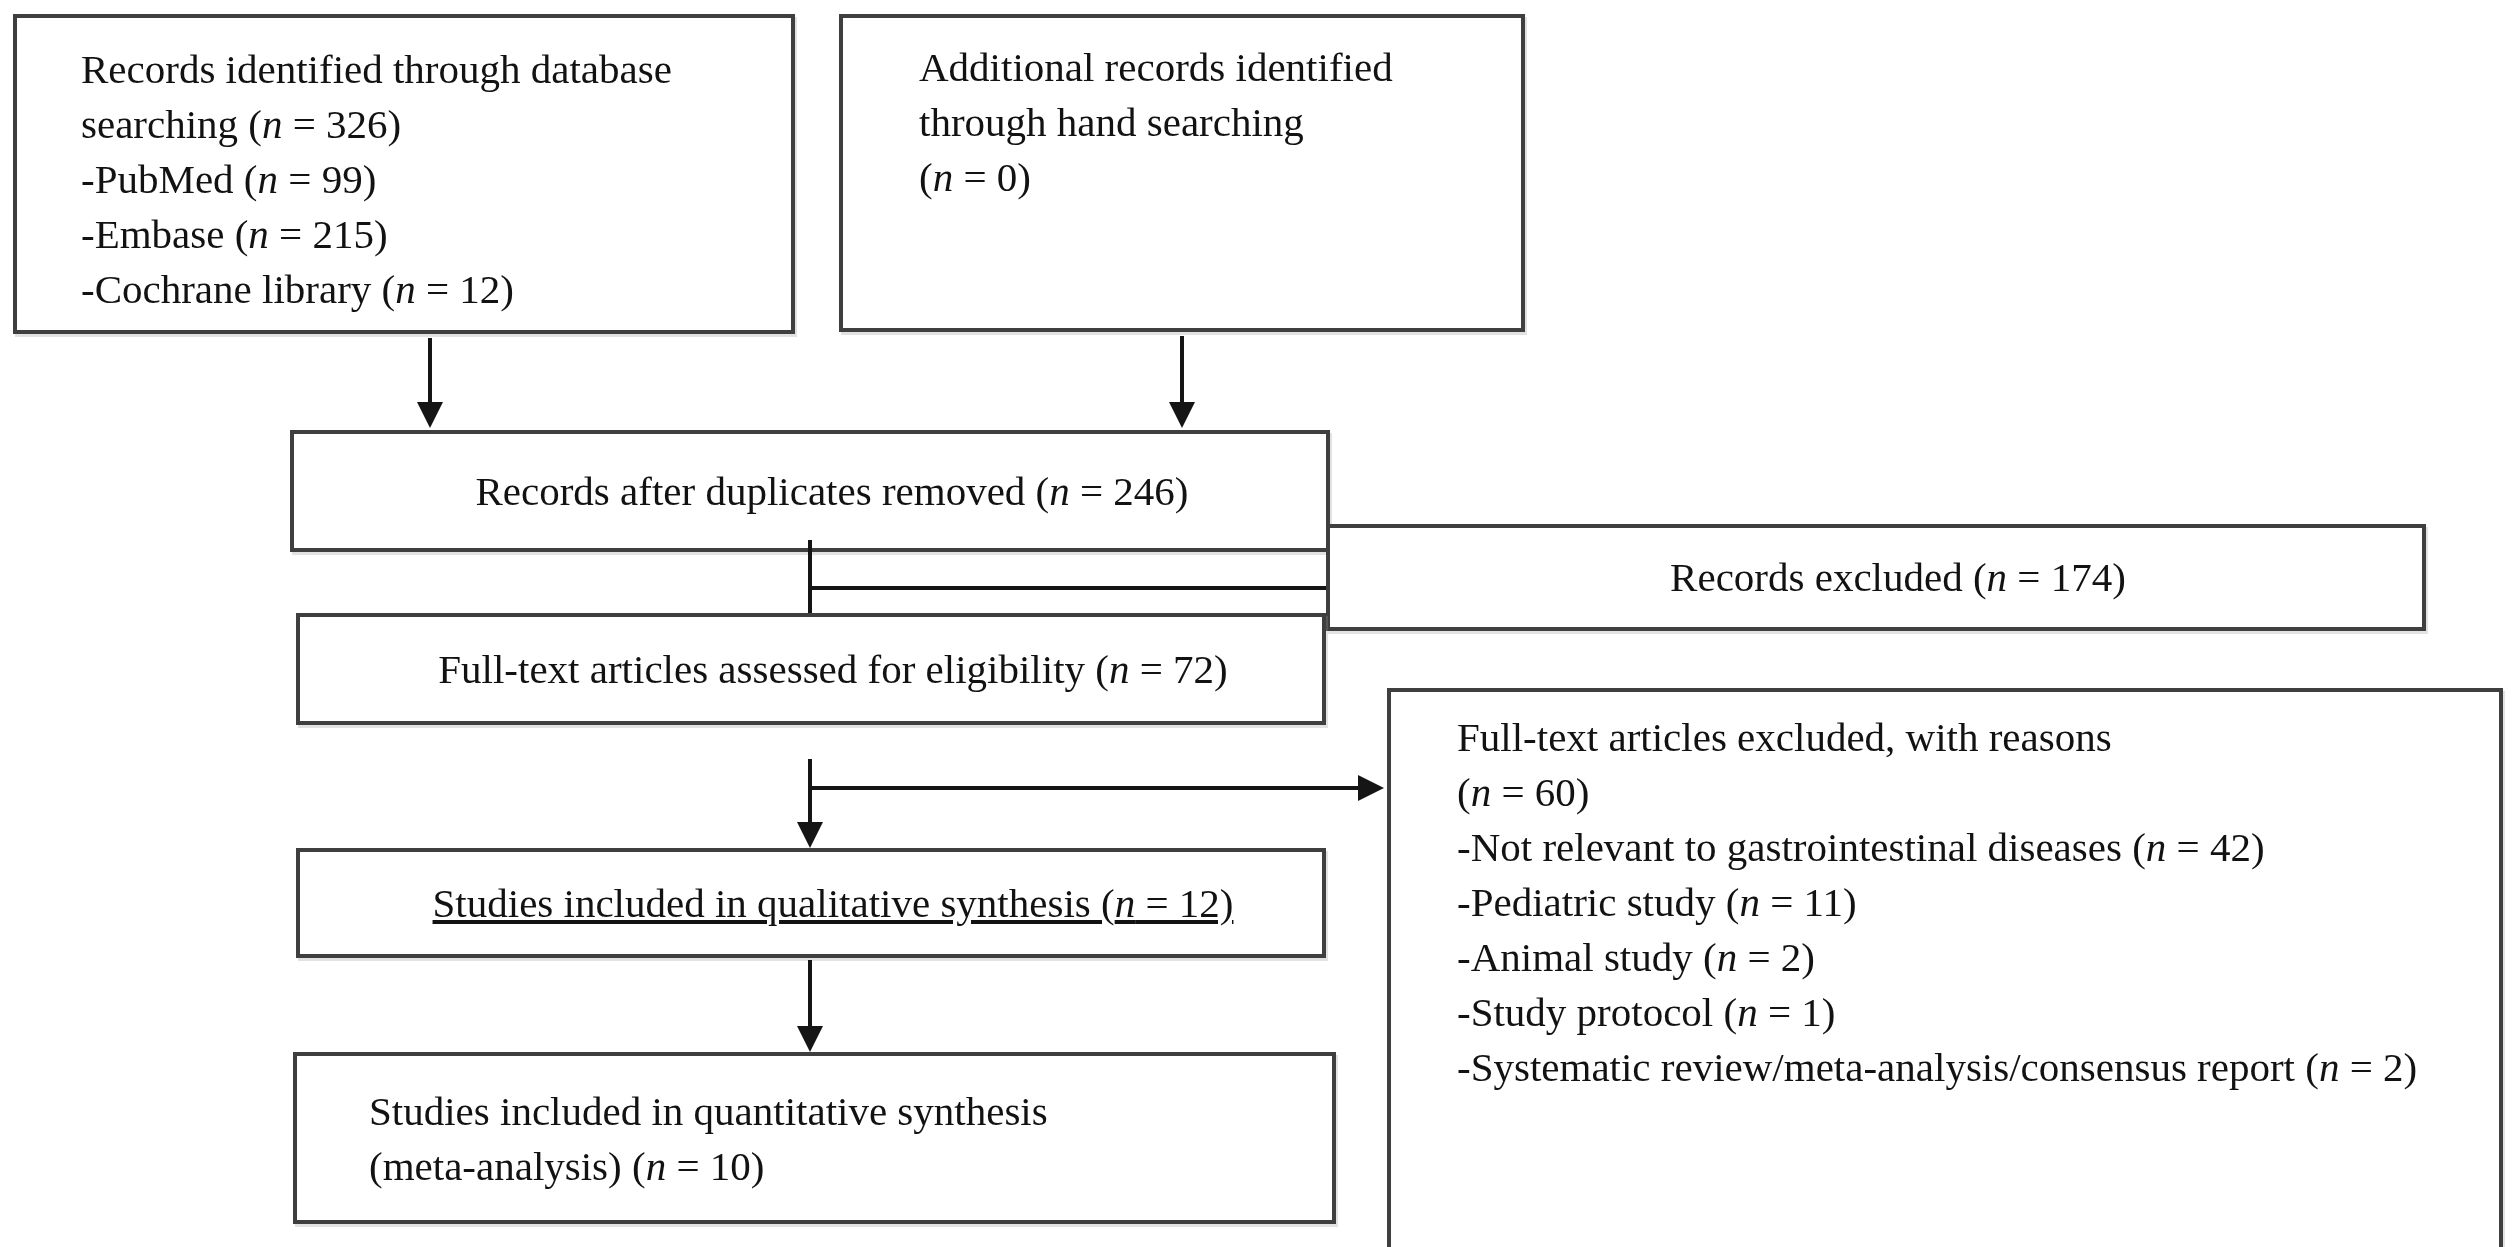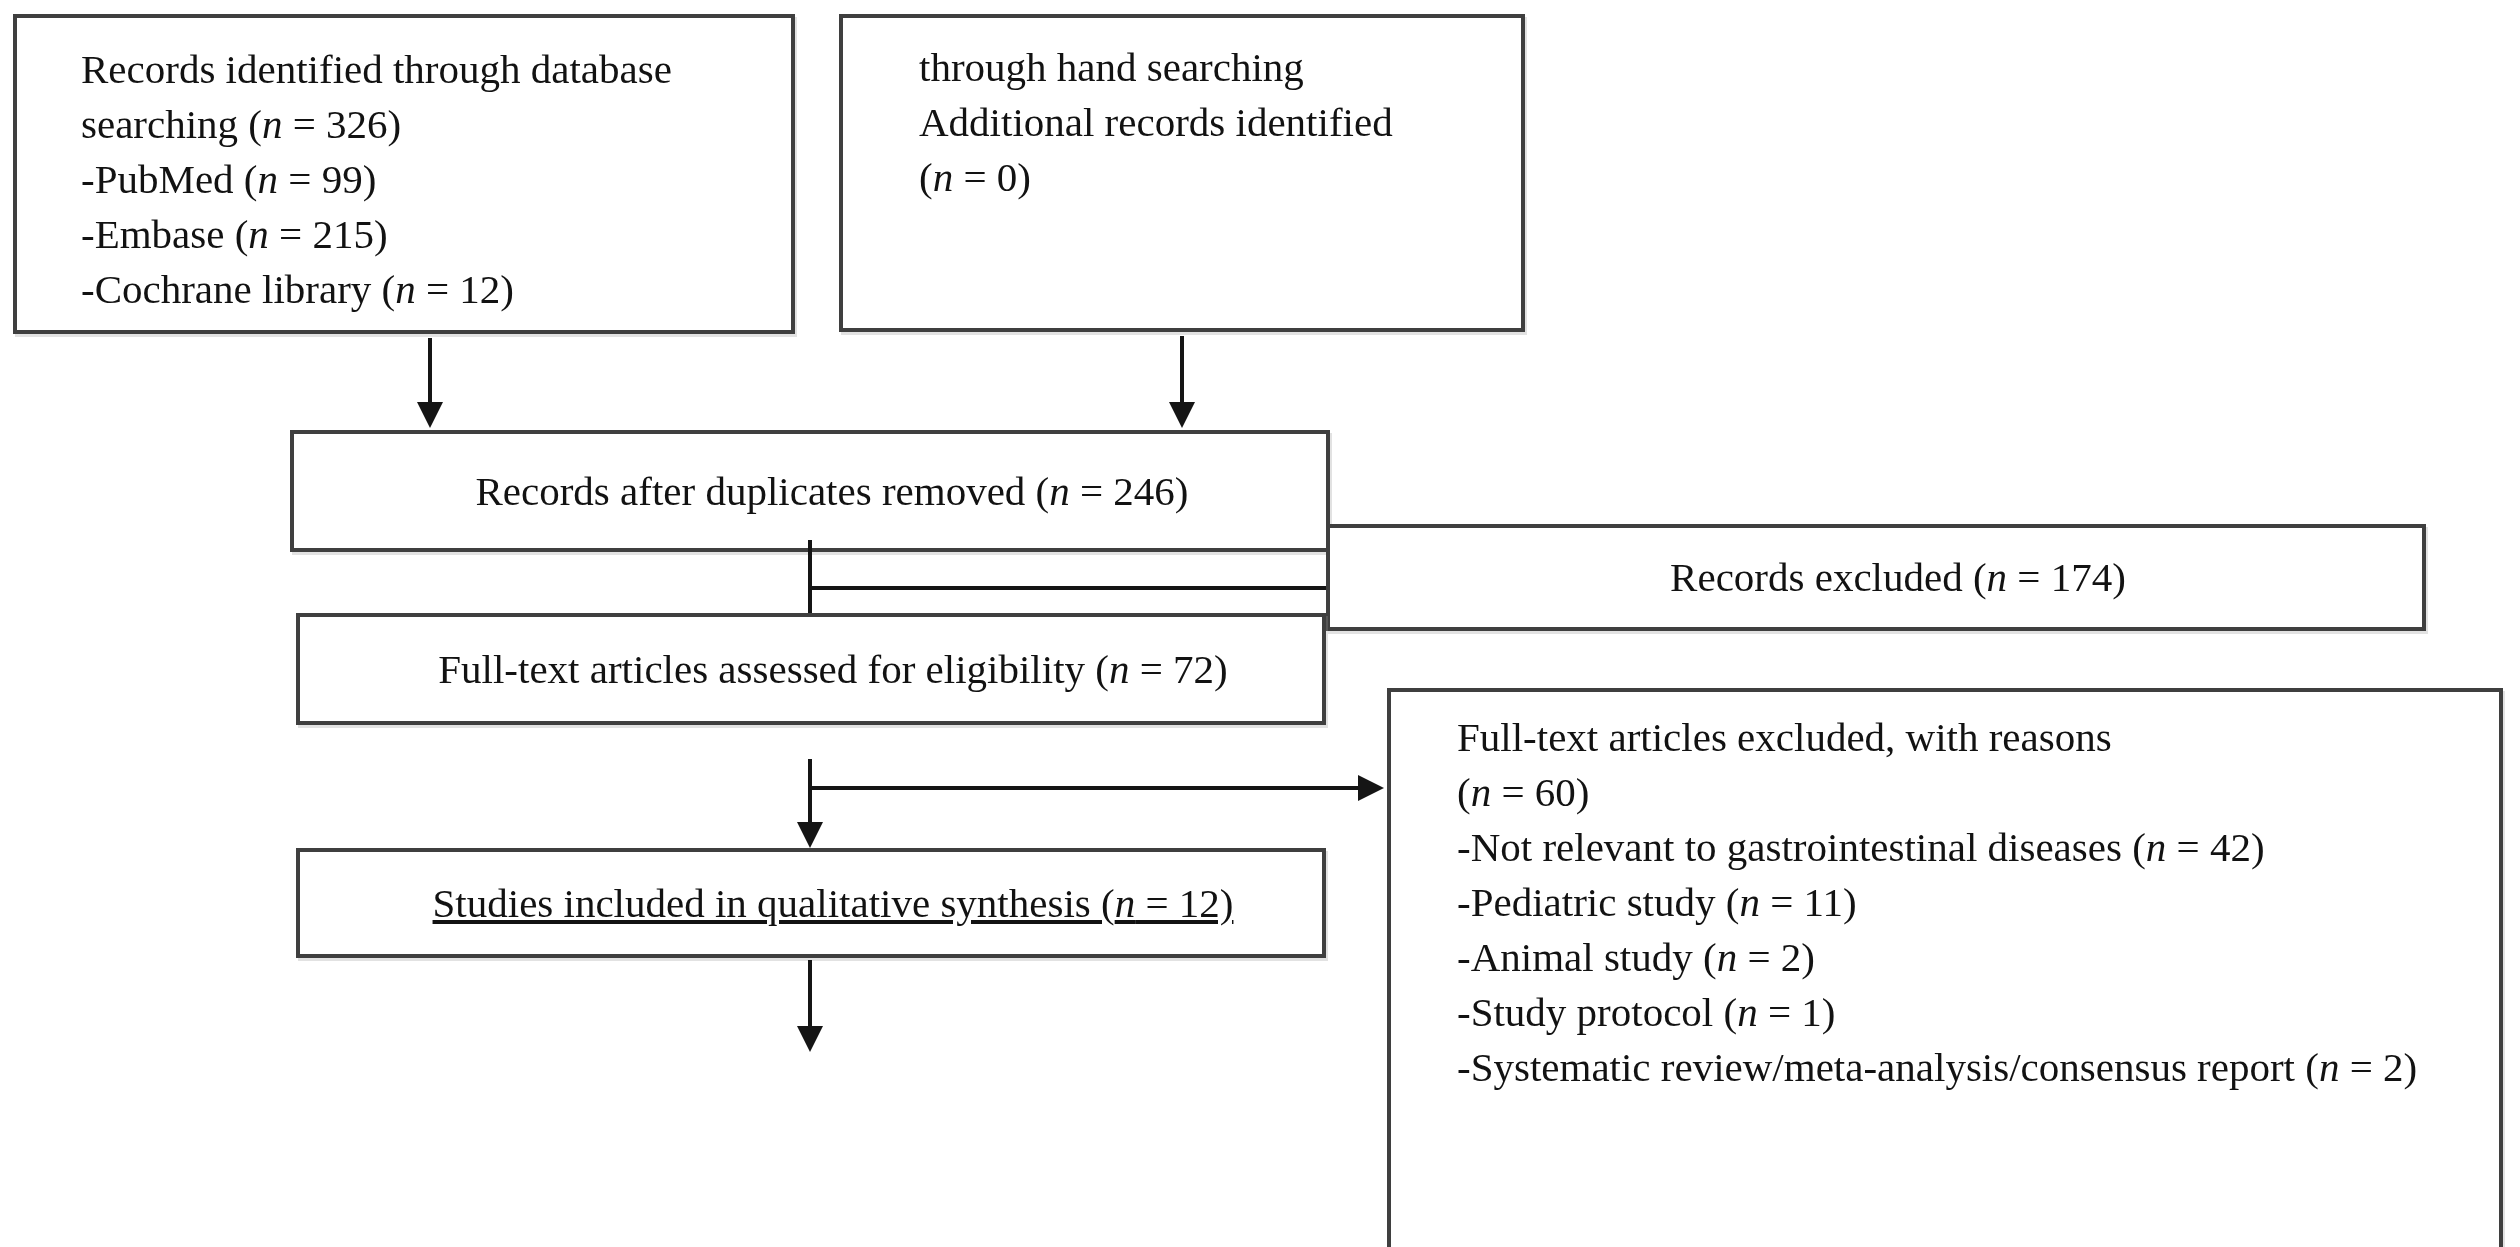--- a/index.html
+++ b/index.html
@@ -57,22 +57,22 @@
 
   <div class="box" style="left:13px;top:14px;width:782px;height:320px;padding:24px 14px 0 20px;">
       <div class="line">Records identified through database</div>
       <div class="line">searching (<i>n</i> = 326)</div>
       <div class="line">-PubMed (<i>n</i> = 99)</div>
       <div class="line">-Embase (<i>n</i> = 215)</div>
       <div class="line">-Cochrane library (<i>n</i> = 12)</div>
     </div>
 
   <div class="box" style="left:839px;top:14px;width:686px;height:318px;padding:22px 14px 0 32px;">
+      <div class="line">Additional records identified</div>
       <div class="line">through hand searching</div>
-      <div class="line">Additional records identified</div>
       <div class="line">(<i>n</i> = 0)</div>
     </div>
 
   <div class="vline" style="left:428px;top:338px;width:4px;height:64px;"></div>
   <div class="head-down" style="left:417px;top:402px;"></div>
 
   <div class="vline" style="left:1180px;top:336px;width:4px;height:66px;"></div>
   <div class="head-down" style="left:1169px;top:402px;"></div>
 
   <div class="box center" style="left:290px;top:430px;width:1040px;height:122px;">
@@ -107,14 +107,18 @@
       <div class="line">-Systematic review/meta-analysis/consensus report (<i>n</i> = 2)</div>
     </div>
 
   <div class="box center" style="left:296px;top:848px;width:1030px;height:110px;text-decoration:underline;">
       <div class="line">Studies included in qualitative synthesis (<i>n</i> = 12)</div>
     </div>
 
   <div class="vline" style="left:808px;top:960px;width:4px;height:66px;"></div>
   <div class="head-down" style="left:797px;top:1026px;"></div>
 
+  <div class="box" style="left:293px;top:1052px;width:1043px;height:172px;padding:28px 12px 0 28px;">
+      <div class="line">Studies included in quantitative synthesis</div>
+      <div class="line">(meta-analysis) (<i>n</i> = 10)</div>
+    </div>
 
 </div>
 
 </body></html>

